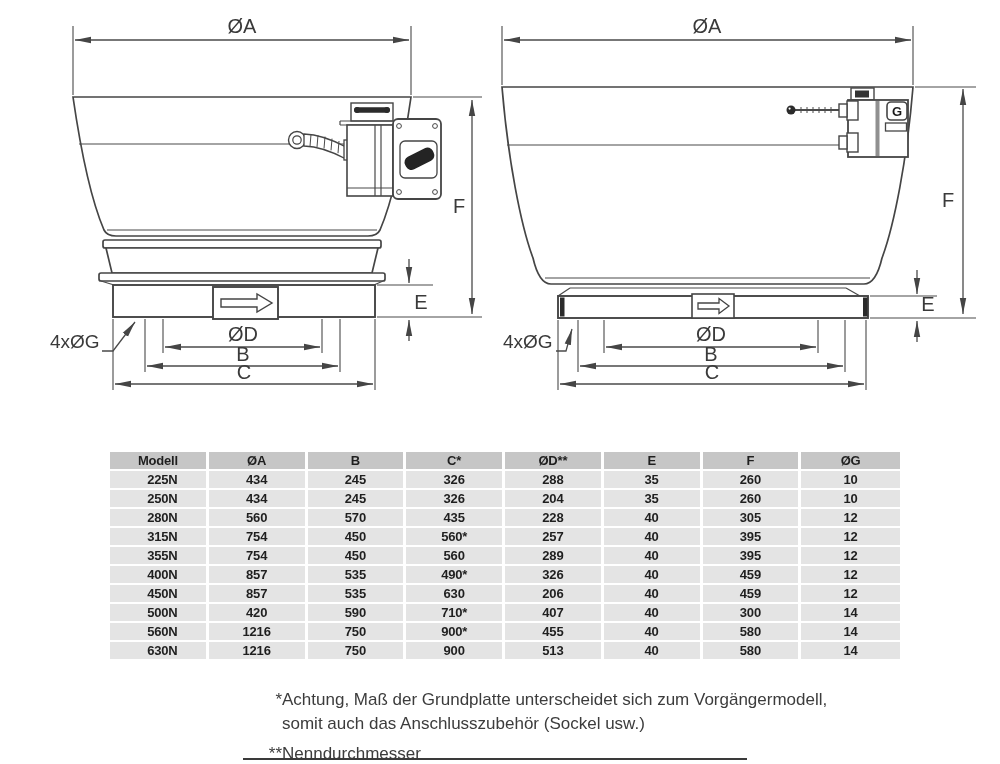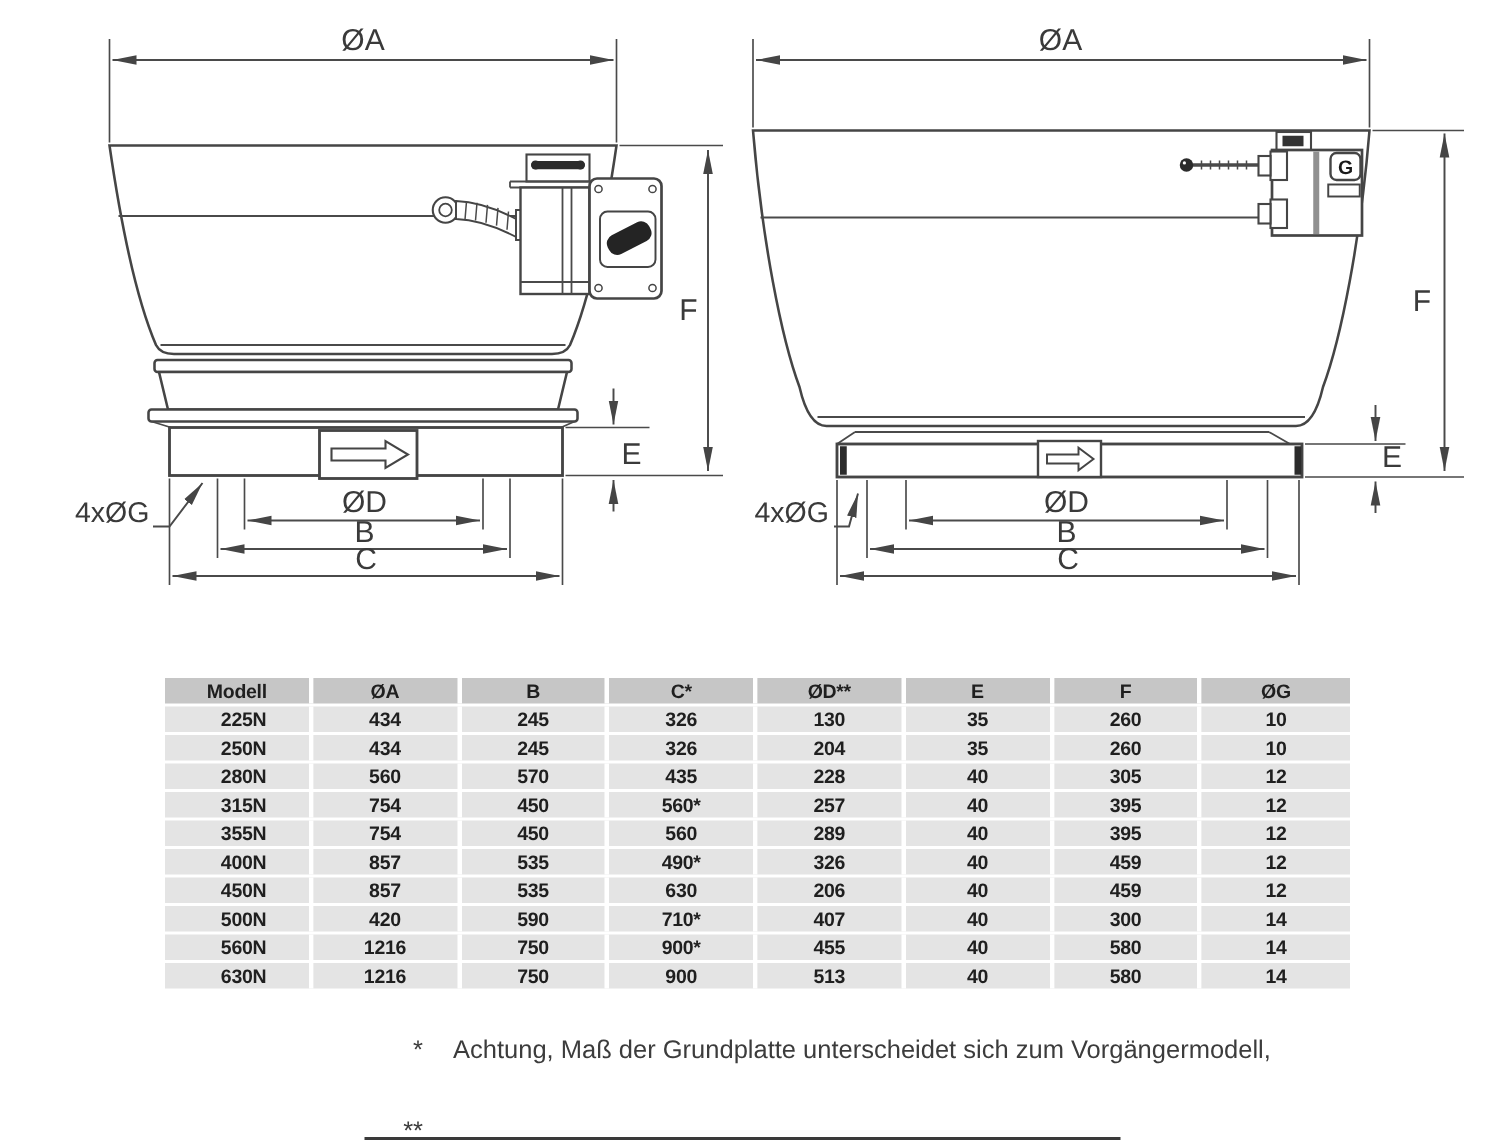--- a/index.html
+++ b/index.html
@@ -24,21 +24,21 @@
     text-align:center;color:#1f1f1f;background:#e4e4e4;border-right:3px solid #fff;
     white-space:nowrap;overflow:hidden;
   }
   .tcell:last-child{border-right:none}
   .trow.head .tcell{background:#c6c6c6}
   .tcell.first{text-align:center;padding-left:9px}
 
   
   .fn{position:absolute;display:flex;color:#3c3c3c;font-size:17px;line-height:23.5px}
   .fn .marker{width:24px;text-align:right;flex:none}
-  .fn .fntext{margin-left:20px;max-width:620px}
+  .fn .fntext{margin-left:0;max-width:620px}
   .bottom-rule{position:absolute;left:243px;top:758px;width:504px;height:2px;background:#3a3a3a}
 </style>
 </head>
 <body>
 
 <svg width="1000" height="448" viewBox="0 0 1000 448">
   <defs>
     <marker id="ah" markerUnits="userSpaceOnUse" markerWidth="17" markerHeight="8" refX="16" refY="4" orient="auto-start-reverse">
       <path d="M16,4 L0,0.8 L0,7.2 Z" fill="#454545"></path>
     </marker>
@@ -174,21 +174,21 @@
       <div class="tcell">E</div>
       <div class="tcell">F</div>
       <div class="tcell">ØG</div>
     </div>
   <div id="table-body">
       <div class="trow">
         <div class="tcell first">225N</div>
         <div class="tcell">434</div>
         <div class="tcell">245</div>
         <div class="tcell">326</div>
-        <div class="tcell">130</div>
+        <div class="tcell">288</div>
         <div class="tcell">35</div>
         <div class="tcell">260</div>
         <div class="tcell">10</div>
       </div>
       <div class="trow">
         <div class="tcell first">250N</div>
         <div class="tcell">434</div>
         <div class="tcell">245</div>
         <div class="tcell">326</div>
         <div class="tcell">204</div>
@@ -276,18 +276,20 @@
         <div class="tcell">580</div>
         <div class="tcell">14</div>
       </div>
     </div>
 </div>
 
 <div class="fn" style="left:258px;top:688px">
   <div class="marker">*</div>
   <div class="fntext">
     <div>Achtung, Maß der Grundplatte unterscheidet sich zum Vorgängermodell,</div>
+    <div>somit auch das Anschlusszubehör (Sockel usw.)</div>
   </div>
 </div>
 <div class="fn" style="left:258px;top:742px">
   <div class="marker">**</div>
+  <div class="fntext">Nenndurchmesser</div>
 </div>
 <div class="bottom-rule"></div>
 
 </body></html>

